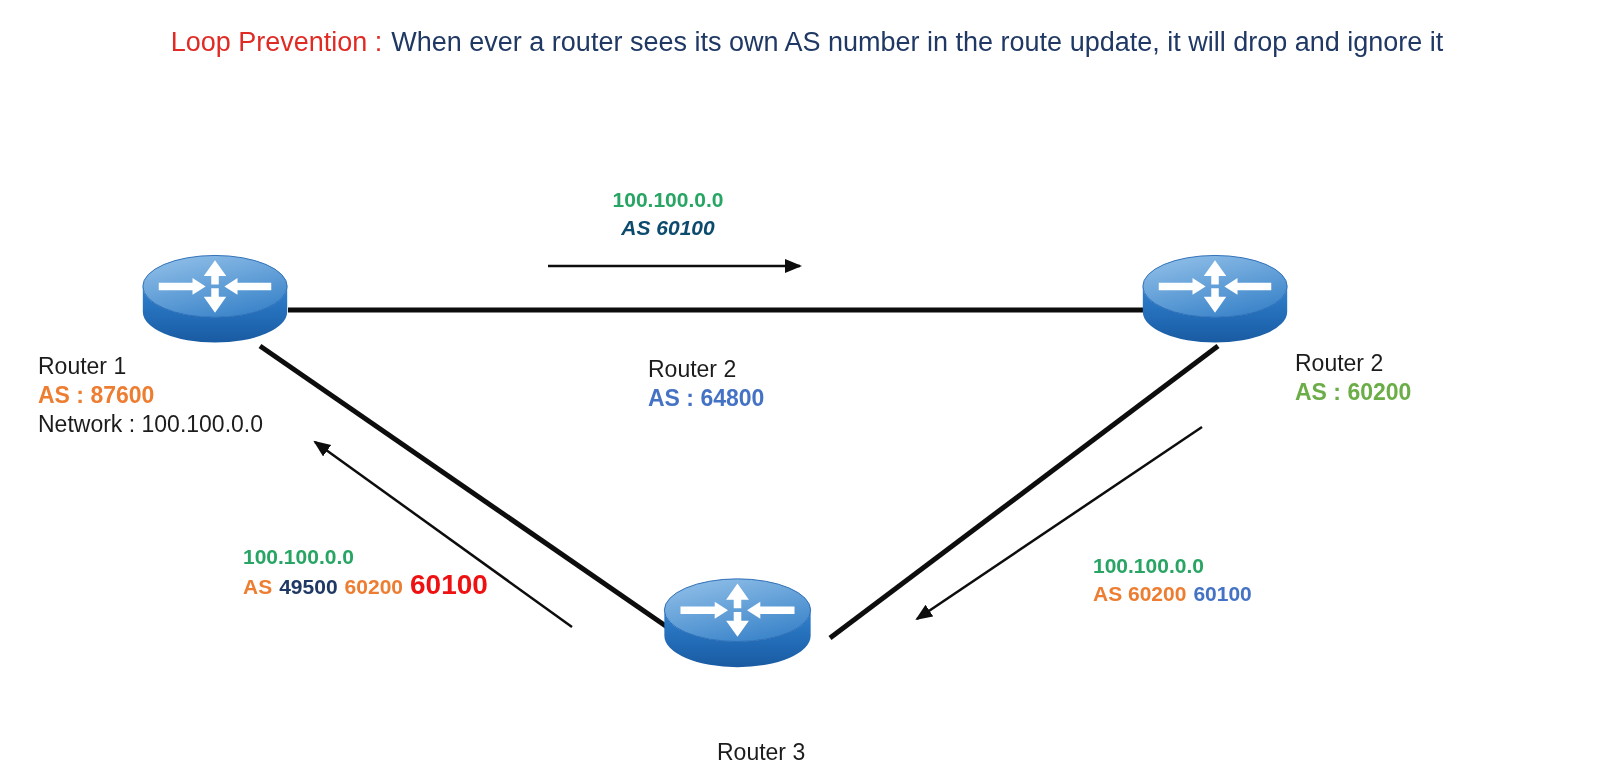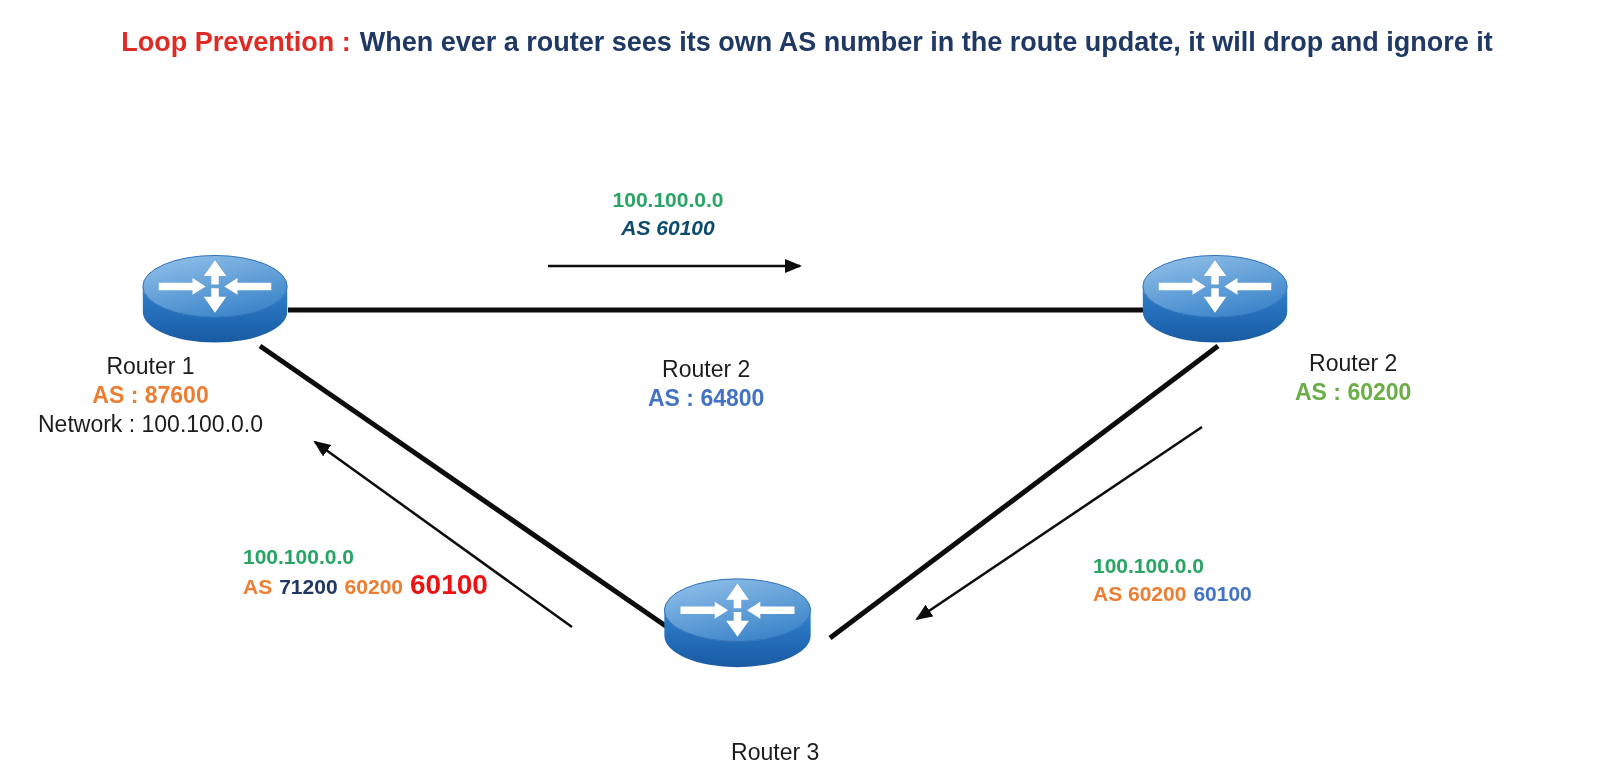--- a/index.html
+++ b/index.html
@@ -12,37 +12,36 @@
     background: #ffffff;
     overflow: hidden;
   }
   .slide-title {
     position: absolute;
     top: 27px;
     left: 50%;
     transform: translateX(-50%);
     white-space: nowrap;
     font-size: 27px;
-    font-weight: 700;
+    font-weight: 400;
     display: flex;
     gap: 9px;
   }
   .wires {
     position: absolute;
     top: 0; left: 0;
   }
   .router-icon {
     position: absolute;
   }
   .label {
     position: absolute;
     line-height: 29px;
     font-size: 23px;
     color: #1c1c1c;
-    text-align: center;
   }
   .label .as { font-weight: 700; }
   .update-label {
     position: absolute;
     line-height: 28px;
     font-size: 21px;
     font-weight: 700;
   }
   .update-label.centered { text-align: center; }
   .update-label .path span { margin-right: 7px; }
@@ -126,21 +125,21 @@
     <div class="as" style="color: rgb(112, 48, 160);">AS : 68400</div>
   </div>
 
   <div class="update-label centered" style="left:558px; top:186px; width:220px;">
     <div style="color: rgb(40, 165, 100);">100.100.0.0</div>
     <div class="path"><span style="color: #0c4a6e; font-style: italic;">AS 60100</span></div>
   </div>
 
   <div class="update-label" style="left:243px; top:543px;">
     <div style="color: rgb(40, 165, 100);">100.100.0.0</div>
-    <div class="path"><span style="color: rgb(237, 125, 49);">AS</span><span style="color: rgb(31, 56, 100);">71200</span><span style="color: rgb(237, 125, 49);">60200</span><span class="tok-big" style="color: rgb(238, 17, 17);">60100</span></div>
+    <div class="path"><span style="color: rgb(237, 125, 49);">AS</span><span style="color: rgb(31, 56, 100);">49500</span><span style="color: rgb(237, 125, 49);">60200</span><span class="tok-big" style="color: rgb(238, 17, 17);">60100</span></div>
   </div>
 
   <div class="update-label" style="left:1093px; top:552px;">
     <div style="color: rgb(40, 165, 100);">100.100.0.0</div>
     <div class="path"><span style="color: rgb(237, 125, 49); text-align: right;">AS 60200</span><span style="color: rgb(68, 114, 196);">60100</span></div>
   </div>
 
 </div>
 
 </body></html>

